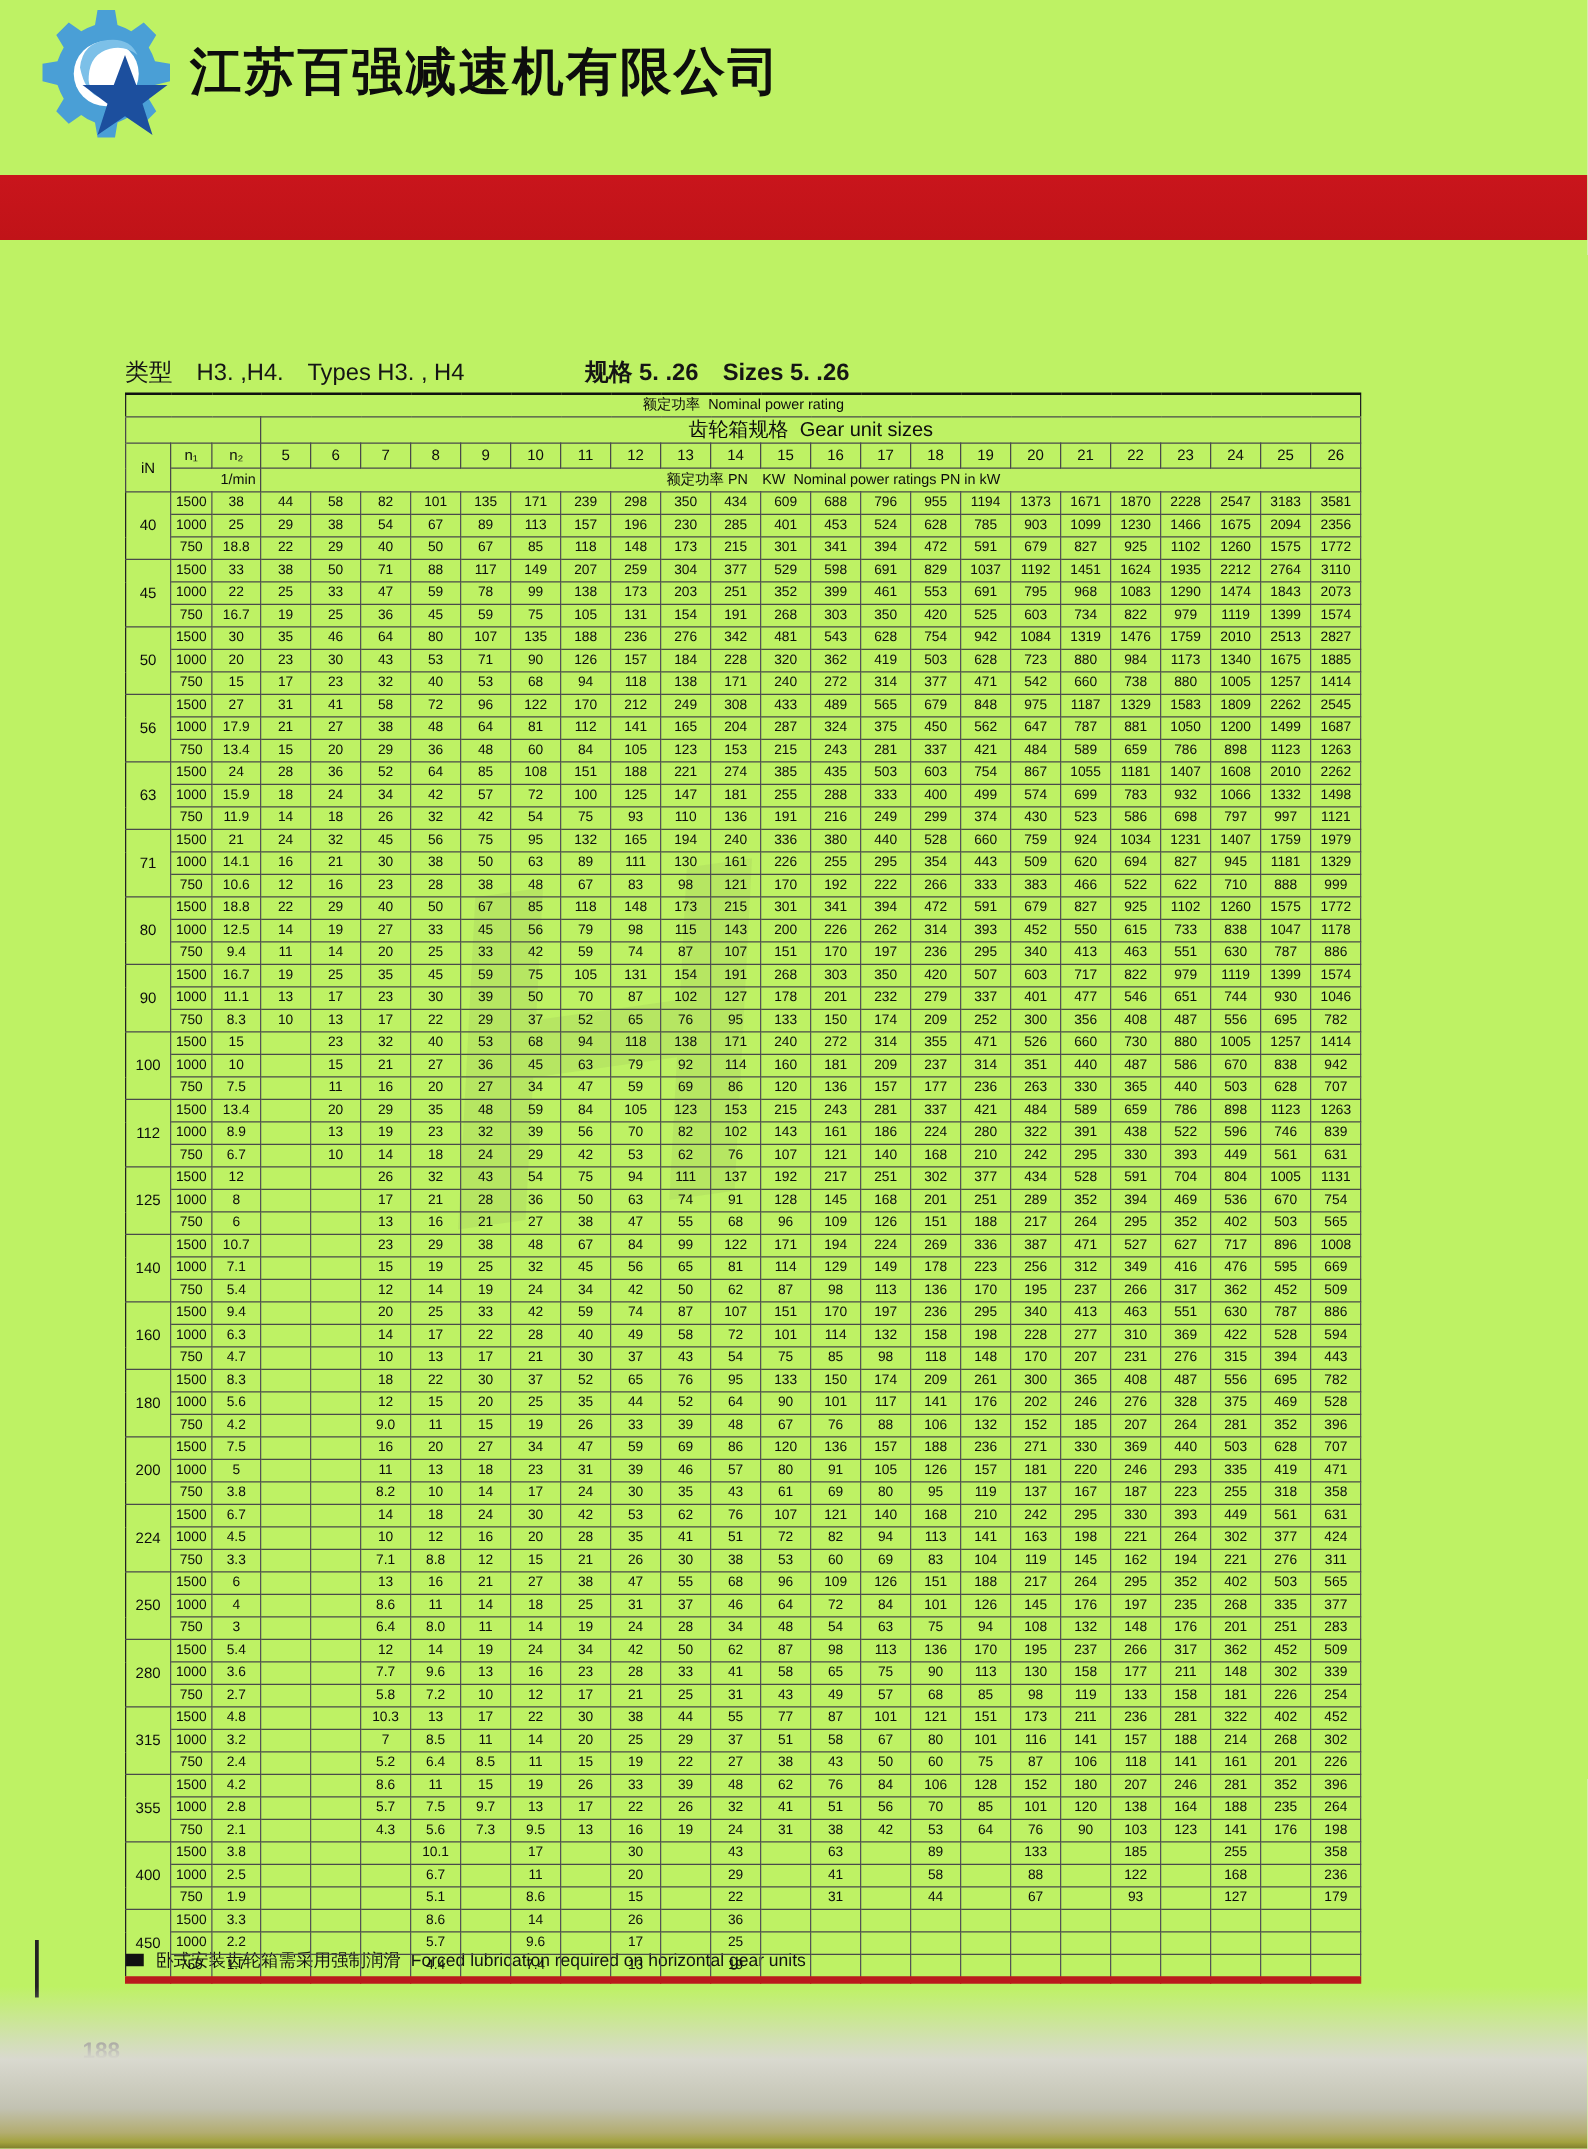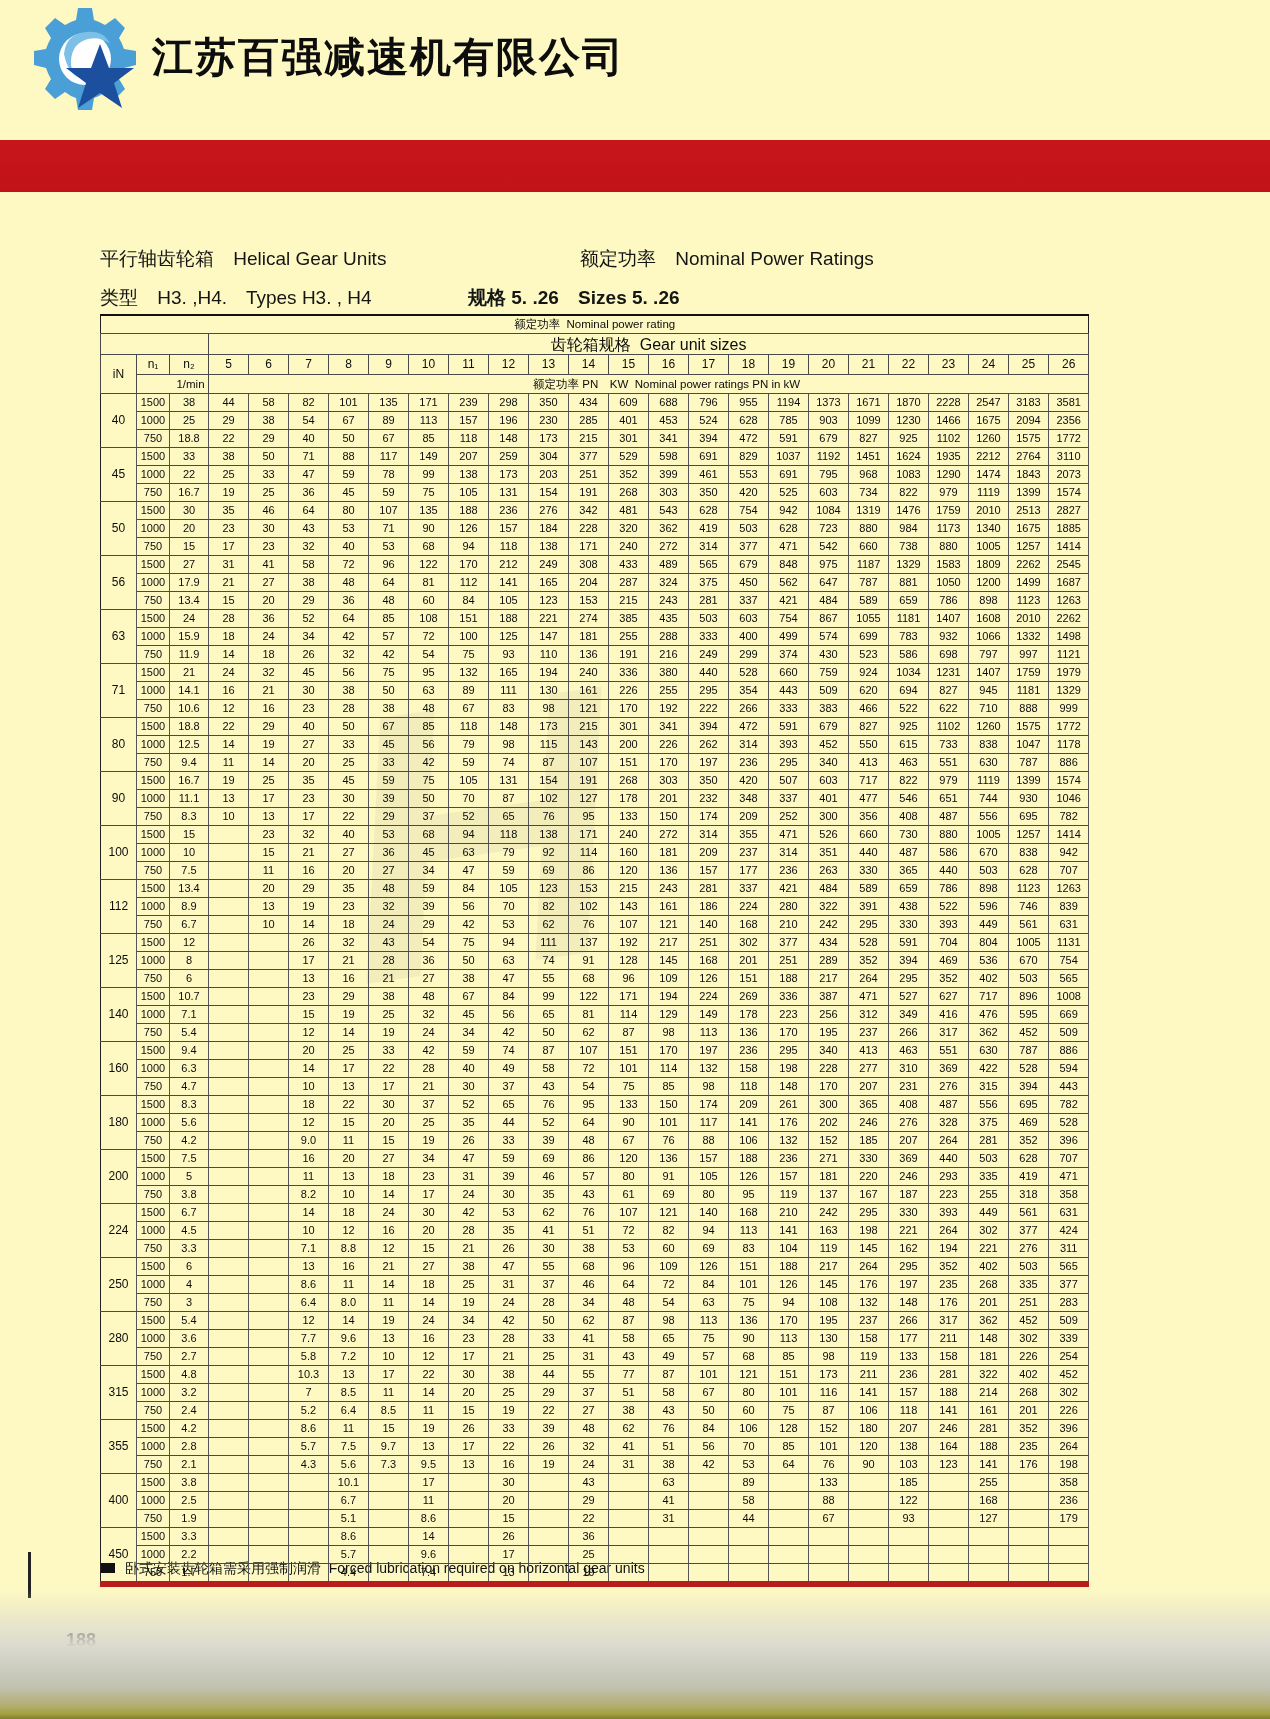--- a/index.html
+++ b/index.html
@@ -1,16 +1,16 @@
 <!DOCTYPE html>
 <html><head>
 <meta charset="utf-8">
 <style>
   html,body{margin:0;padding:0;background:#e8e8e4;}
-  .page{position:relative;width:1270px;height:1719px;background:#fef9c3;margin:0 auto;
+  .page{position:relative;width:1270px;height:1719px;background:#bef264;margin:0 auto;
         font-family:"Liberation Sans","DejaVu Sans",sans-serif;color:#111;overflow:hidden;}
 
   
   .logo{position:absolute;left:26px;top:6px;width:120px;height:115px;}
   .company{position:absolute;left:152px;top:30px;font-size:41px;font-weight:bold;letter-spacing:2px;color:#0d0d0d;}
   .red-band{position:absolute;left:0;top:140px;width:1270px;height:52px;background:linear-gradient(#c9151c,#c01318);}
 
   
   .title-row1{position:absolute;left:100px;top:246px;width:1080px;font-size:19px;color:#151515;}
   .title-row1 .zh{font-size:19px;}
@@ -59,28 +59,20 @@
       <path fill="#4a9fd6" d="M52 2 L66 2 L68 14 Q74 16 79 19 L89 12 L99 22 L93 32 Q96 37 98 43 L110 45 L110 59 L98 62 Q96 68 93 73 L99 83 L89 93 L79 86 Q74 90 68 92 L66 104 L52 104 L50 92 Q44 90 39 86 L29 93 L19 83 L25 73 Q22 68 20 62 L8 59 L8 45 L20 43 Q22 37 25 32 L19 22 L29 12 L39 19 Q44 16 50 14 Z"></path>
       <circle cx="59" cy="53" r="26" fill="#ffffff"></circle>
       <path fill="#7cc0e8" d="M38 48 Q40 28 60 26 Q78 24 84 38 Q74 30 62 33 Q46 37 45 55 Q44 66 54 72 Q42 68 38 48Z"></path>
       <path fill="#1c4f9e" d="M74 38 L83 62 L108 62 L88 77 L96 102 L74 87 L52 102 L60 77 L40 62 L65 62 Z"></path>
     </g>
   </svg>
   <div class="company">江苏百强减速机有限公司</div>
 
   <div class="red-band"></div>
 
-  <div class="title-row1">
-    <span class="zh">平行轴齿轮箱</span><span class="sp"></span>
-    <span>Helical Gear Units</span>
-    <span class="t-right">
-      <span>额定功率</span><span class="sp"></span>
-      <span>Nominal Power Ratings</span>
-    </span>
-  </div>
   <div class="title-row2">
     <span>类型</span><span class="sp"></span>
     <span>H3. ,H4.</span><span class="sp"></span>
     <span>Types  H3. ,  H4</span>
     <span class="t2-right">
       <span>规格</span>
       <span>5. .26</span><span class="sp"></span>
       <span>Sizes 5. .26</span>
     </span>
   </div>
@@ -750,21 +742,21 @@
             <td>30</td>
             <td>39</td>
             <td>50</td>
             <td>70</td>
             <td>87</td>
             <td>102</td>
             <td>127</td>
             <td>178</td>
             <td>201</td>
             <td>232</td>
-            <td>348</td>
+            <td>279</td>
             <td>337</td>
             <td>401</td>
             <td>477</td>
             <td>546</td>
             <td>651</td>
             <td>744</td>
             <td>930</td>
             <td>1046</td>
           </tr>
           <tr class="g-rest">

